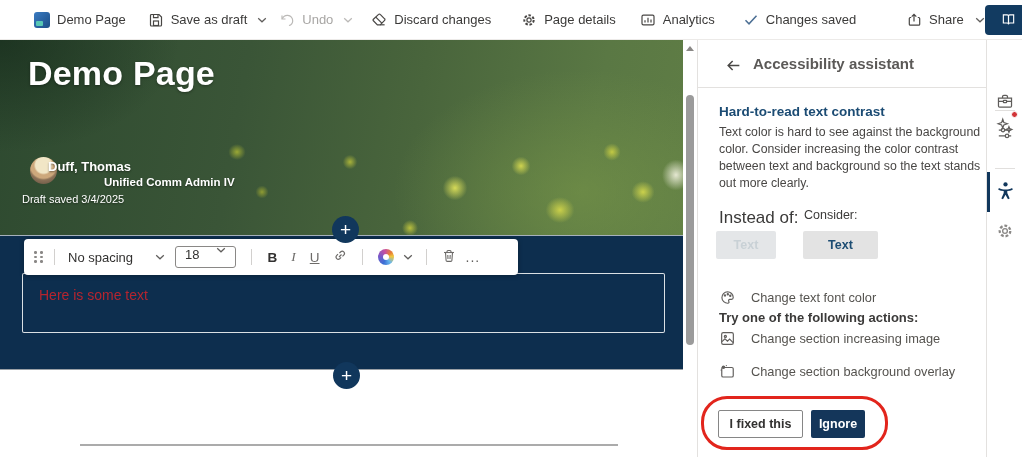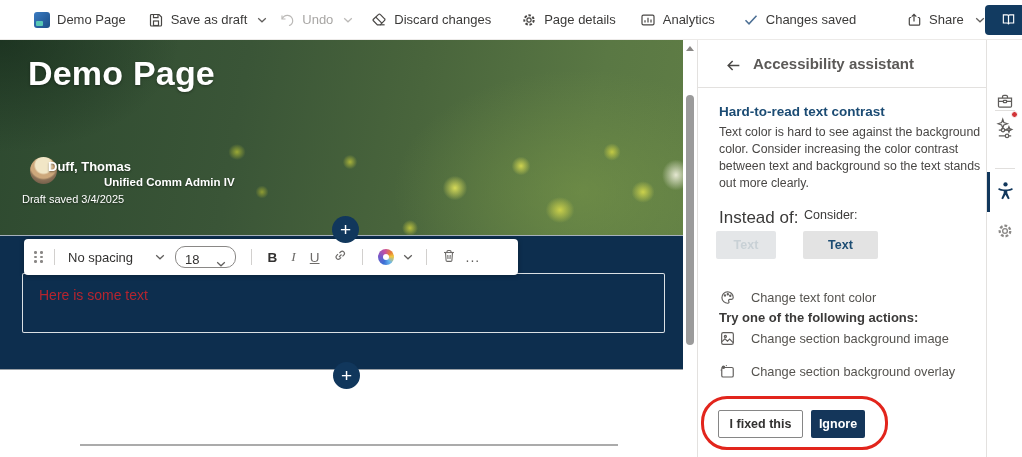--- a/index.html
+++ b/index.html
@@ -59,21 +59,21 @@
   .plus-top { left:332px; top:176px; }
   .plus-bottom { left:333px; top:322px; }
 
   .fmt-bar { position:absolute; left:24px; top:199px; width:494px; height:36px; background:#fff;
              border-radius:4px; box-shadow:0 1px 5px rgba(0,0,0,.3); display:flex; align-items:center;
              padding:0 10px; z-index:5; font-size:13px; color:#323130; }
   .fmt-sep { width:1px; height:16px; background:#d2d0ce; margin:0 9px; }
   .drag-dots { display:grid; grid-template-columns:3px 3px; grid-gap:2px 3px; margin-right:2px; }
   .drag-dots i { width:2.5px; height:2.5px; border-radius:50%; background:#8a8886; }
   .fmt-label { display:flex; align-items:center; gap:22px; margin:0 4px; cursor:pointer; }
-  .size-box { display:flex; align-items:flex-end; gap:16px; border:1px solid #8a8886; border-radius:10px;
+  .size-box { display:flex; align-items:flex-start; gap:16px; border:1px solid #8a8886; border-radius:3px;
               height:22px; padding:0 9px; margin:0 6px; cursor:pointer; }
   .fmt-btn { background:none; border:none; font-family:inherit; font-size:13.5px; padding:0 7px;
              color:#6d6b69; cursor:pointer; }
   .fmt-btn.bold-on { color:#323130; font-weight:700; }
   .fmt-btn.italic { font-style:italic; font-family:"Liberation Serif",serif; }
   .fmt-btn.underline { text-decoration:underline; }
   .copilot { position:relative; width:16px; height:16px; border-radius:50%; margin:0 5px 0 6px;
              background:conic-gradient(from 200deg,#3b6fd4,#7b58c8 22%,#c94f9e 42%,#e67e35 58%,#f2c63c 68%,#67b7ec 84%,#3b6fd4); }
   .copilot::after { content:""; position:absolute; left:5px; top:5px; width:6px; height:6px;
              border-radius:50%; background:#fff; }
@@ -337,21 +337,21 @@
           <circle cx="10.6" cy="6.4" r=".6"></circle>
       </svg>
       <span>Change text font color</span>
     </div>
     <div class="action-row row-2">
       <svg width="17" height="17" viewBox="0 0 16 16" fill="none" stroke="#605e5c" stroke-width="1.1">
         <rect x="2.5" y="2.5" width="11" height="11" rx="1.5"></rect>
         <circle cx="6" cy="6" r="1"></circle>
         <path d="M2.8 11 l2.8 -2.8 2.4 2.4 2 -2 3.3 3.3"></path>
       </svg>
-      <span>Change section background image</span>
+      <span>Change section increasing image</span>
     </div>
     <div class="action-row row-3">
       <svg width="17" height="17" viewBox="0 0 16 16" fill="none" stroke="#605e5c" stroke-width="1.1">
         <rect x="2.6" y="4.2" width="10.8" height="9" rx="1.3"></rect>
         <circle cx="4.2" cy="4" r="1.7" fill="#605e5c" stroke="none"></circle>
         <circle cx="6.9" cy="2.4" r=".6" fill="#605e5c" stroke="none"></circle>
         <circle cx="2" cy="6.6" r=".6" fill="#605e5c" stroke="none"></circle>
       </svg>
       <span>Change section background overlay</span>
     </div>

